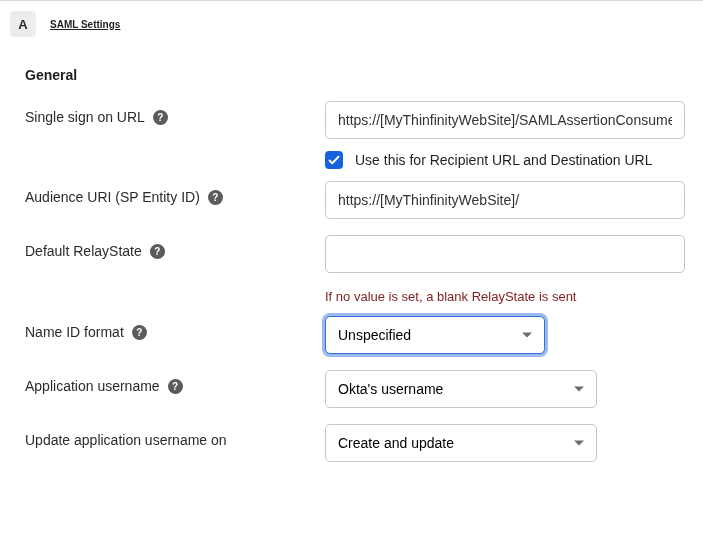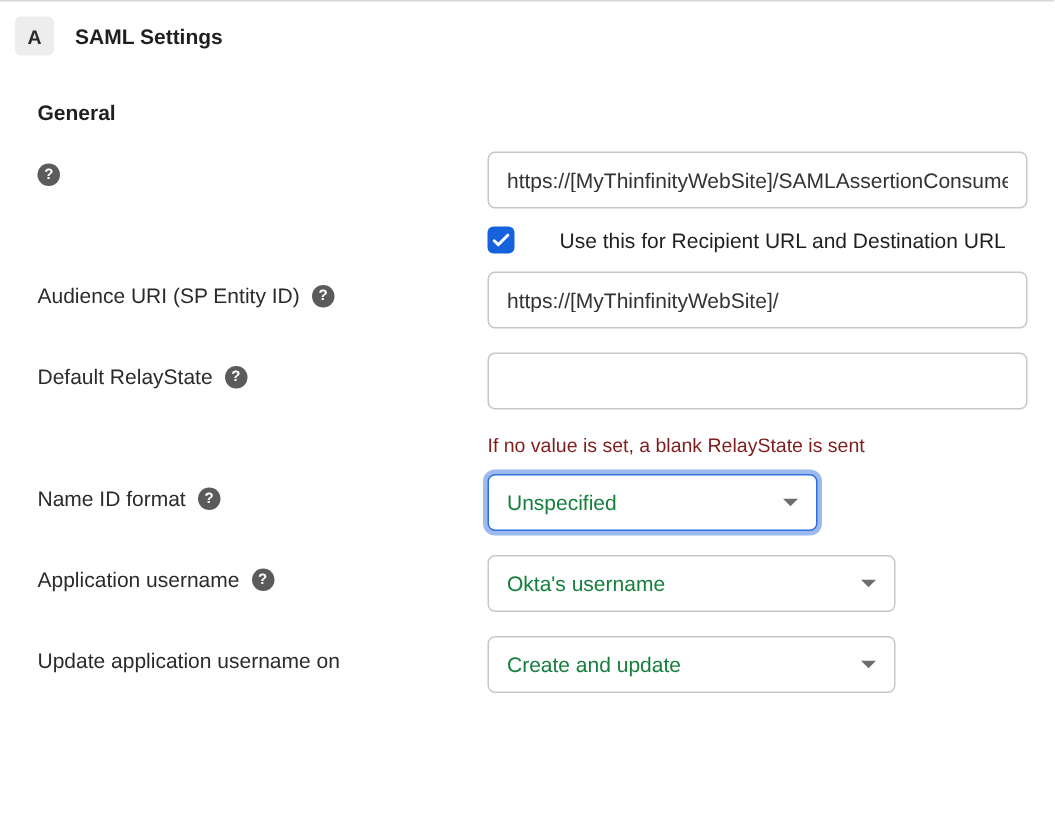--- a/index.html
+++ b/index.html
@@ -27,21 +27,22 @@
       border-radius: 4px;
       display: flex;
       align-items: center;
       justify-content: center;
       font-weight: 600;
       color: #2b2b2b;
       font-size: 13px;
     }
     .section-title {
       font-weight: 700;
-      font-size: 14px;
+      font-size: 10px;
+      text-decoration: underline;
     }
     .content {
       padding: 6px 18px 18px 25px;
     }
     .sub-heading {
       font-weight: 700;
       font-size: 14px;
       margin: 14px 0 18px 0;
     }
     .row {
@@ -85,21 +86,21 @@
       border: 1px solid #c7c7c7;
       border-radius: 5px;
       padding: 0 12px;
       font-size: 14px;
       color: #333;
       font-family: inherit;
     }
     .checkbox-line {
       display: flex;
       align-items: center;
-      gap: 30px;
+      gap: 12px;
       margin-top: 2px;
     }
     .checkbox {
       width: 18px;
       height: 18px;
       background: #1662dd;
       border-radius: 4px;
       display: inline-flex;
       align-items: center;
       justify-content: center;
@@ -111,21 +112,21 @@
       font-size: 13px;
       margin-top: 6px;
     }
     .select {
       position: relative;
       height: 38px;
       border: 1px solid #c7c7c7;
       border-radius: 5px;
       padding: 0 30px 0 12px;
       font-size: 14px;
-      color: #15803d;
+      color: #000000;
       display: flex;
       align-items: center;
       background: #fff;
       cursor: pointer;
       width: 272px;
     }
     .select.focused {
       border: 1px solid #2f6fe0;
       box-shadow: 0 0 0 3px rgba(75,129,224,0.55);
     }
@@ -148,20 +149,21 @@
 <div class="section-header">
   <div class="step-badge">A</div>
   <div class="section-title">SAML Settings</div>
 </div>
 
 <div class="content">
   <div class="sub-heading">General</div>
 
   <div class="row">
     <div class="label-col">
+      <span>Single sign on URL</span>
       <span class="help-icon">?</span>
     </div>
     <div class="field-col">
       <input type="text" class="text-input" value="https://[MyThinfinityWebSite]/SAMLAssertionConsumerService" style="">
       <div class="checkbox-line">
         <span class="checkbox">
           <svg viewBox="0 0 12 12">
               <path d="M1.5 6.5 L4.2 9.2 L10.5 2.8" stroke="#fff" stroke-width="2" fill="none" stroke-linecap="round" stroke-linejoin="round"></path>
             </svg>
         </span>

